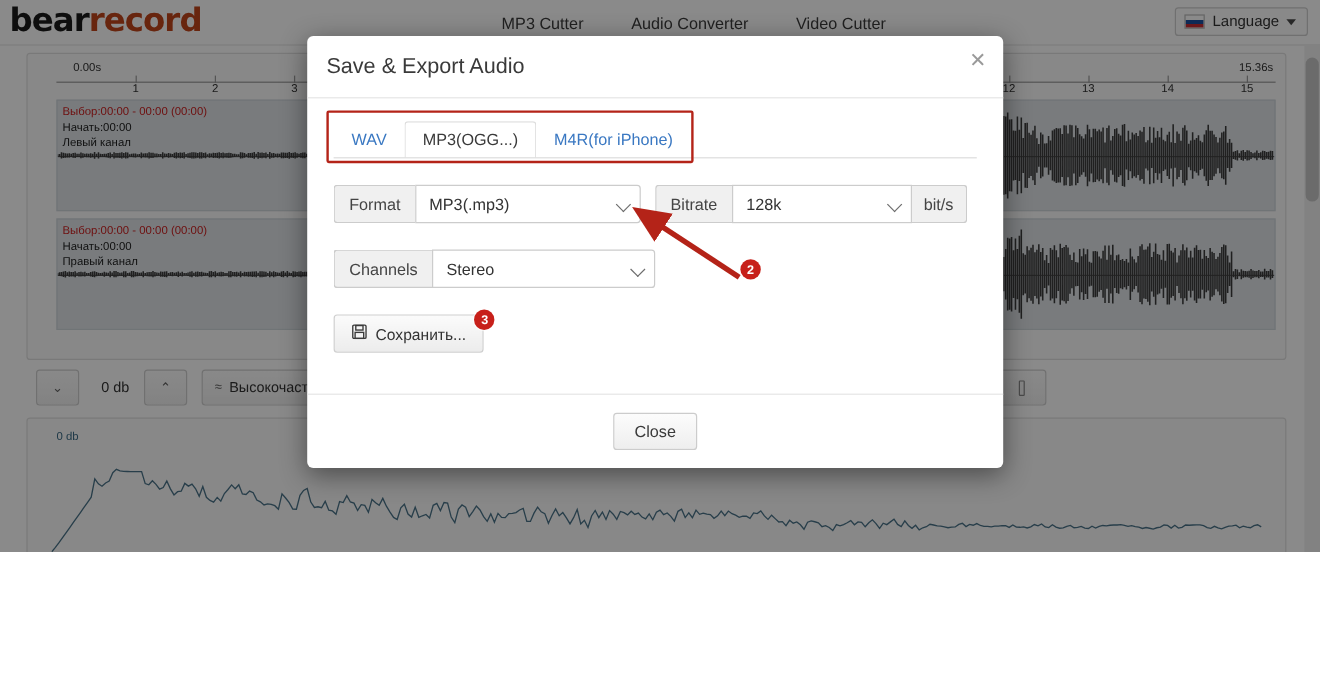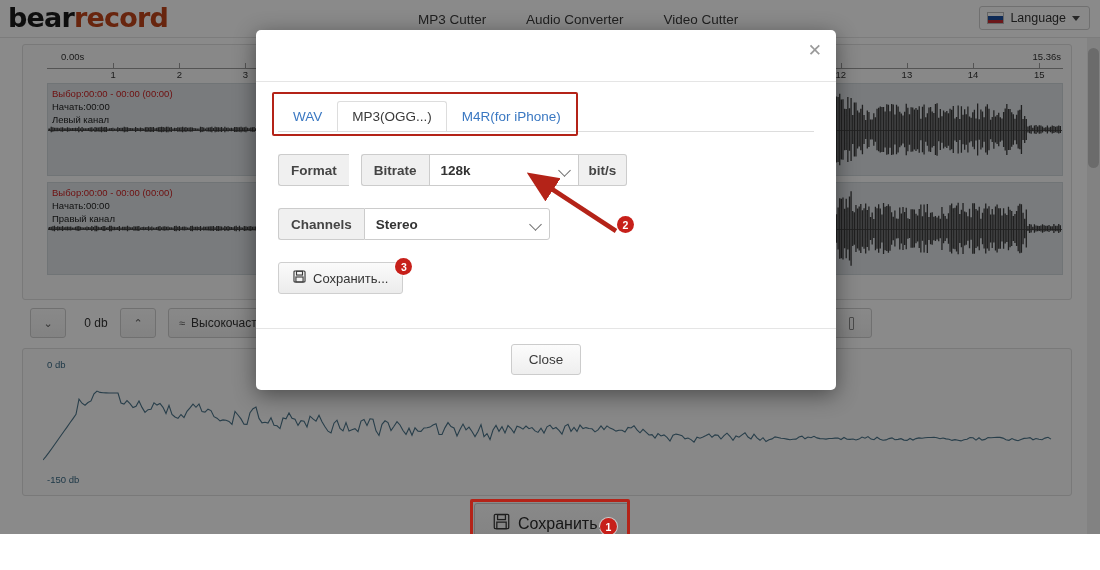--- a/index.html
+++ b/index.html
@@ -2,21 +2,21 @@
 <html><head>
 <meta charset="utf-8">
 <style>
   * { box-sizing: border-box; margin: 0; padding: 0; }
   html, body {
     width: 1100px; height: 570px;
     font-family: "Liberation Sans", sans-serif;
     overflow: hidden;
     background: #ffffff;
   }
-  #root { position: relative; width: 1100px; height: 534px; overflow: hidden; background:#22c55e; }
+  #root { position: relative; width: 1100px; height: 460px; overflow: hidden; background:#22c55e; }
 
   
   #page {
     position: absolute; inset: 0;
     background: #ffffff;
   }
   #dimmer {
     position: absolute; inset: 0;
     background: rgba(0,0,0,0.46);
     z-index: 50;
@@ -134,21 +134,21 @@
     border:1px solid transparent; border-radius:3px 3px 0 0; cursor:pointer; line-height:1;
   }
   .tab.active { color:#3a3a3a; background:#fff; border-color:#dddddd; border-bottom-color:#fff; }
   .tabs-underline { position:absolute; left:0; right:0; bottom:0; height:1px; background:#dddddd; }
 
   .hl-tabs {
     position:absolute; left:-6px; top:-4px; width:306px; height:44px;
     border:2px solid #b42318; border-radius:2px; pointer-events:none;
   }
 
-  .field-row { display:flex; align-items:center; gap:12px; margin-top:22px;font-weight:bold; }
+  .field-row { display:flex; align-items:center; gap:12px; margin-top:22px; }
   .input-group { display:flex; align-items:stretch; }
   .ig-label {
     background:#f0f0f0; border:1px solid #cccccc; border-right:none;
     padding:0 12px; font-size:13.5px; color:#444; display:flex; align-items:center;
     border-radius:3px 0 0 3px; height:32px;
   }
   .ig-suffix {
     background:#f0f0f0; border:1px solid #cccccc; border-left:none;
     padding:4px 10px; font-size:13.5px; color:#444; display:flex; align-items:center;
     border-radius:0 3px 3px 0; height:32px;
@@ -339,35 +339,40 @@
 
     <div class="scrollbar-v">
       <div class="scroll-thumb"></div>
     </div>
   </div>
 
   <div id="dimmer"></div>
 
   <div id="modal">
     <div class="modal-head">
+      <div class="modal-title">Save &amp; Export Audio</div>
       <button class="modal-close">✕</button>
     </div>
 
     <div class="modal-body">
       <div class="tabs">
         <div class="tab">WAV</div>
         <div class="tab active">MP3(OGG...)</div>
         <div class="tab">M4R(for iPhone)</div>
         <div class="tabs-underline"></div>
         <div class="hl-tabs"></div>
       </div>
 
       <div class="field-row">
         <div class="input-group">
           <div class="ig-label">Format</div>
+          <div class="sel-box w-format">
+            <span>MP3(.mp3)</span>
+            <span class="chev"></span>
+          </div>
         </div>
         <div class="input-group">
           <div class="ig-label">Bitrate</div>
           <div class="sel-box w-bitrate">
             <span>128k</span>
             <span class="chev"></span>
           </div>
           <div class="ig-suffix">bit/s</div>
         </div>
       </div>

